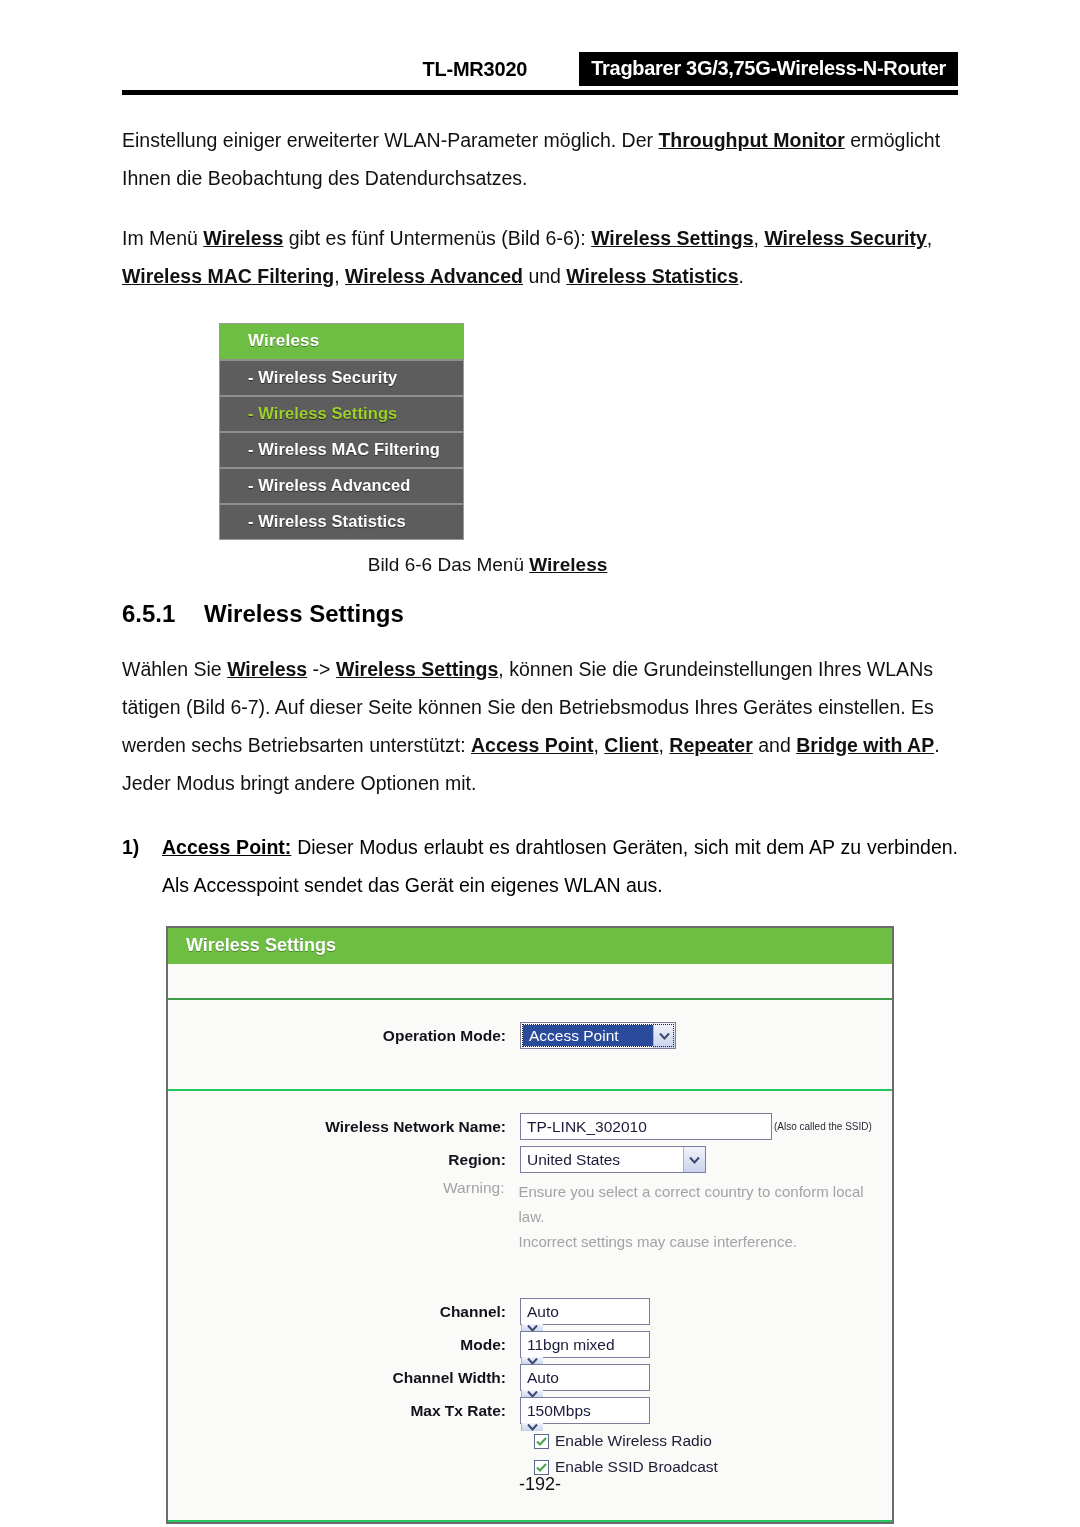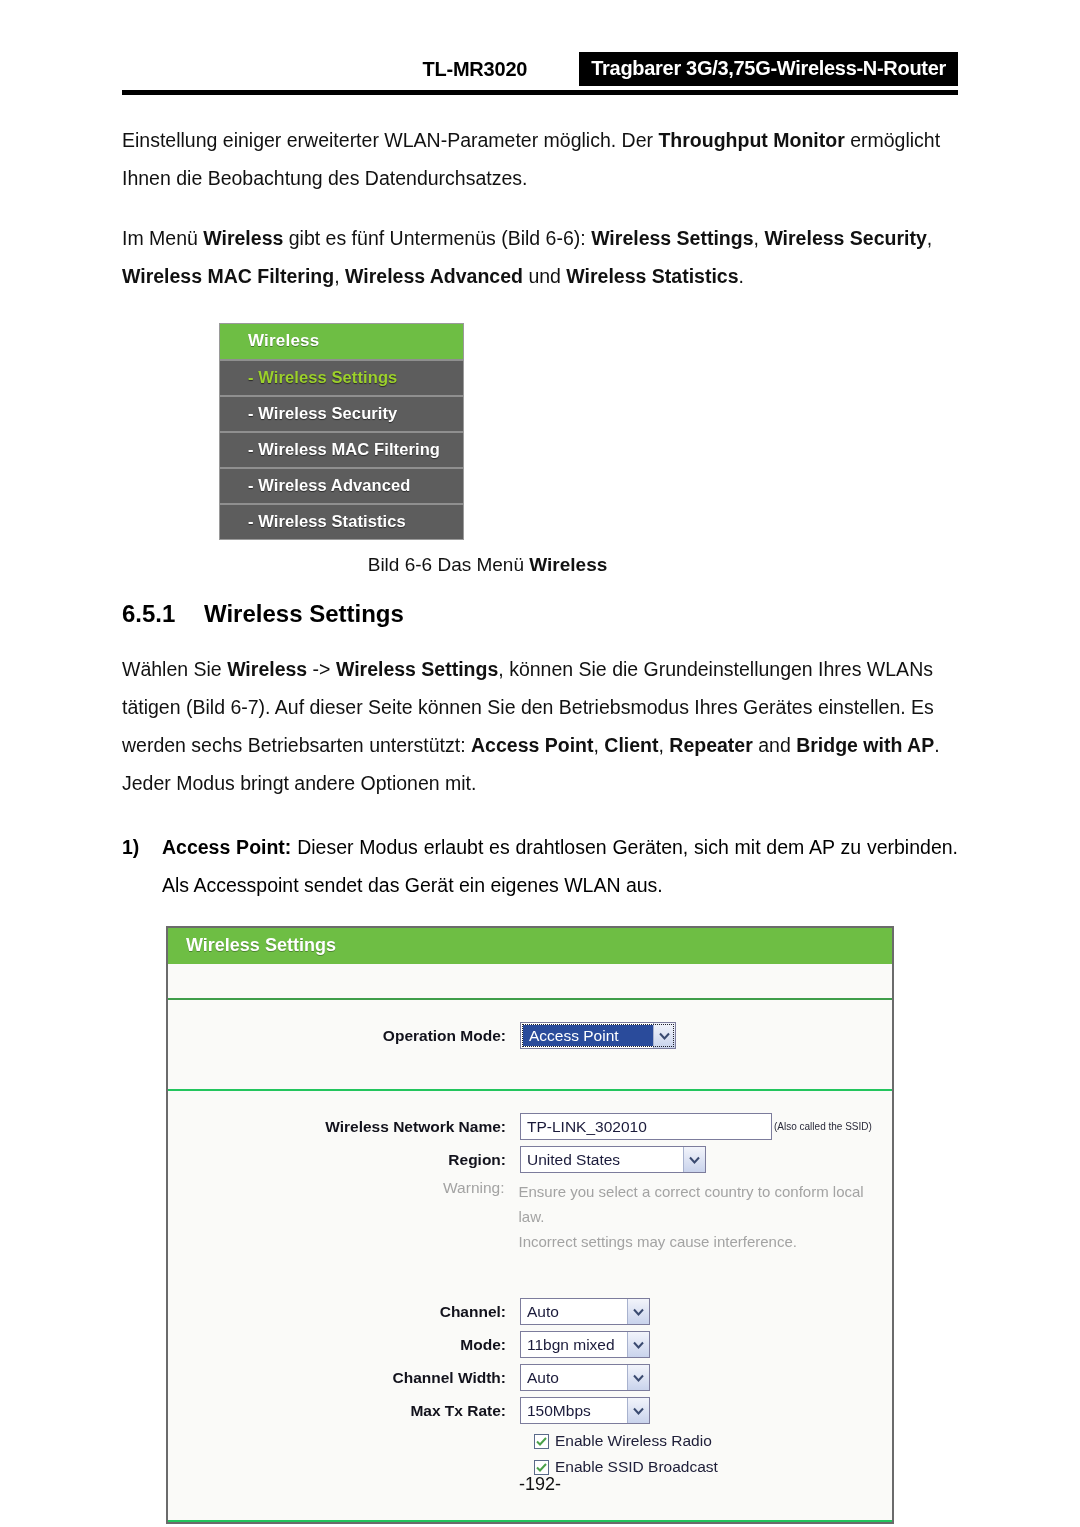--- a/index.html
+++ b/index.html
@@ -60,21 +60,21 @@
 
   
   p.body-text {
     font-size: 19.5px;
     line-height: 38px;
     margin: 22px 0 0 0;
     text-align: left;
     color: #111;
   }
   p.body-text.first { margin-top: 26px; }
-  b, strong { font-weight: bold; }
+  b, strong { font-weight: bold; text-decoration: underline; }
 
   .list-item {
     display: flex;
     margin-top: 26px;
     font-size: 19.5px;
     line-height: 38px;
   }
   .list-item .marker {
     flex: 0 0 auto;
     width: 40px;
@@ -221,21 +221,21 @@
     width: 21px;
     background: linear-gradient(#f2f4fb, #c9d3ec);
     border-left: 1px solid #a8b2ce;
     display: flex;
     align-items: center;
     justify-content: center;
     flex: 0 0 auto;
   }
   .select .arrow svg { display: block; }
 
-  .select.w-sm { width: 130px; }
+  .select.w-sm { width: 130px; flex-direction: column; }
   .select.w-md { width: 156px; }
   .select.w-lg { width: 186px; }
 
   .select.focused {
     border: 1px solid #7c7c9c;
     outline: 1px dotted #20202a;
     outline-offset: -3px;
   }
   .select.focused .val {
     background: #2a4b9b;
@@ -299,22 +299,22 @@
   <p class="body-text first">
     <span>Einstellung einiger erweiterter WLAN-Parameter möglich. Der </span><b>Throughput Monitor</b><span> ermöglicht Ihnen die Beobachtung des Datendurchsatzes.</span>
   </p>
 
   <p class="body-text">
     <span>Im Menü </span><b>Wireless</b><span> gibt es fünf Untermenüs (Bild 6-6): </span><b>Wireless Settings</b><span>, </span><b>Wireless Security</b><span>, </span><b>Wireless MAC Filtering</b><span>, </span><b>Wireless Advanced</b><span> und </span><b>Wireless Statistics</b><span>.</span>
   </p>
 
   <div class="menu-figure">
     <div class="menu-head">Wireless</div>
+    <div class="menu-item">- Wireless Security</div>
     <div class="menu-item active">- Wireless Settings</div>
-    <div class="menu-item">- Wireless Security</div>
     <div class="menu-item">- Wireless MAC Filtering</div>
     <div class="menu-item">- Wireless Advanced</div>
     <div class="menu-item">- Wireless Statistics</div>
   </div>
 
   <div class="fig-caption menu-cap">
     <span>Bild 6-6 Das Menü </span><b>Wireless</b>
   </div>
 
   <div class="section-heading">

